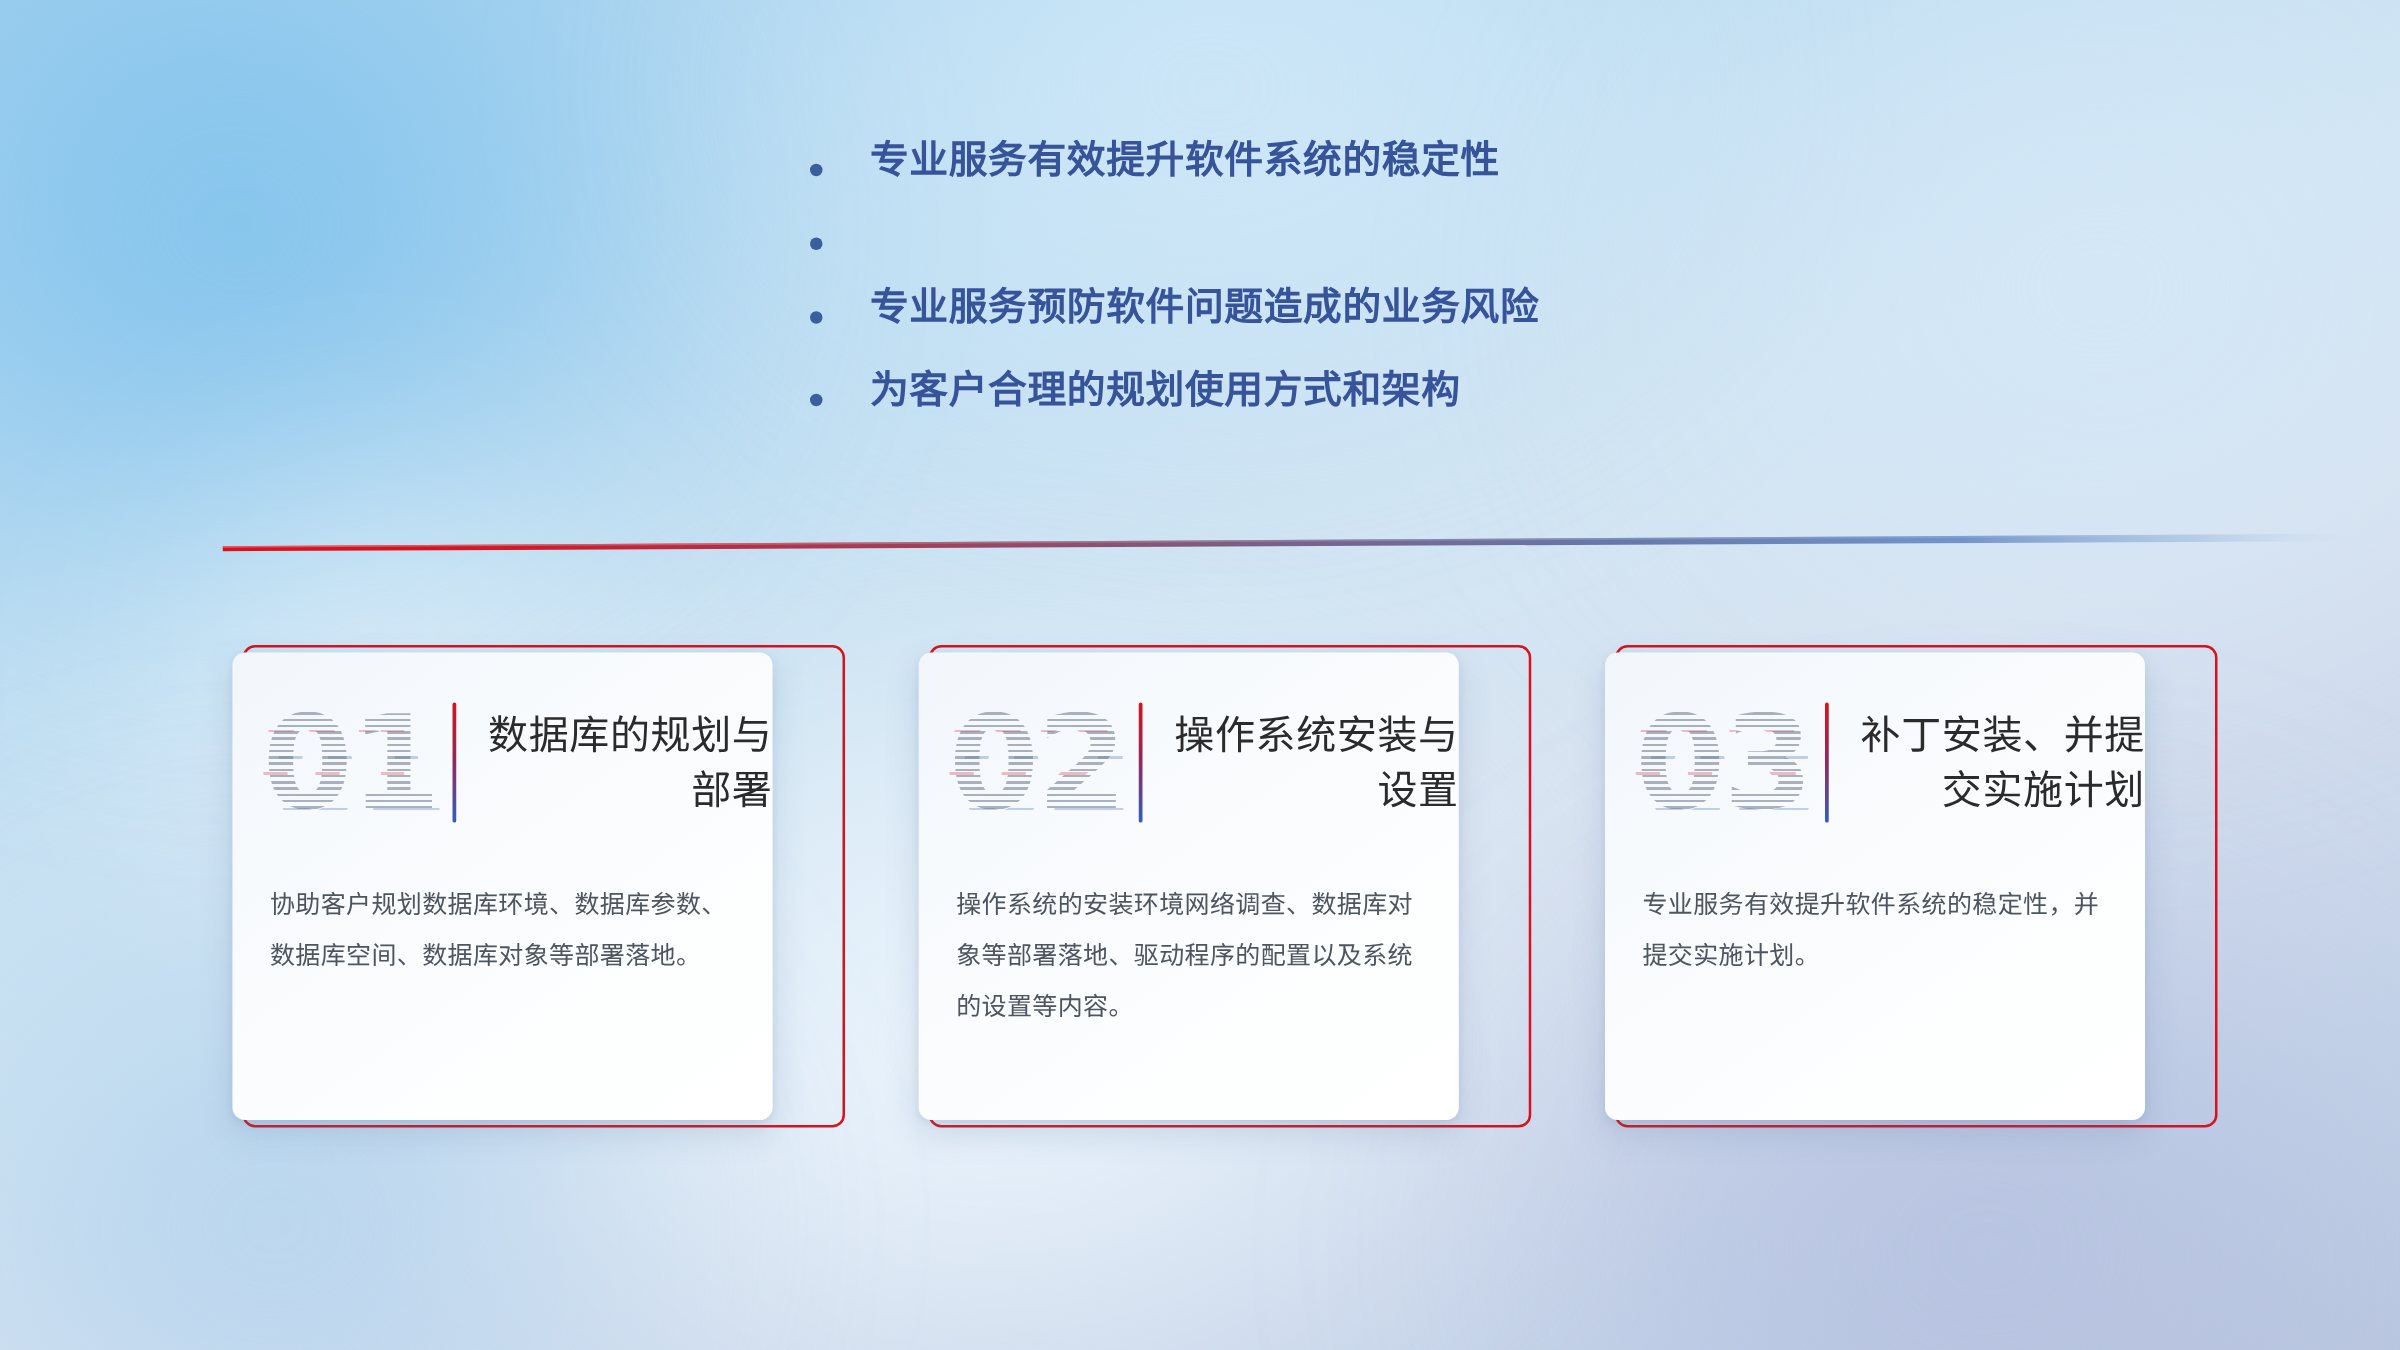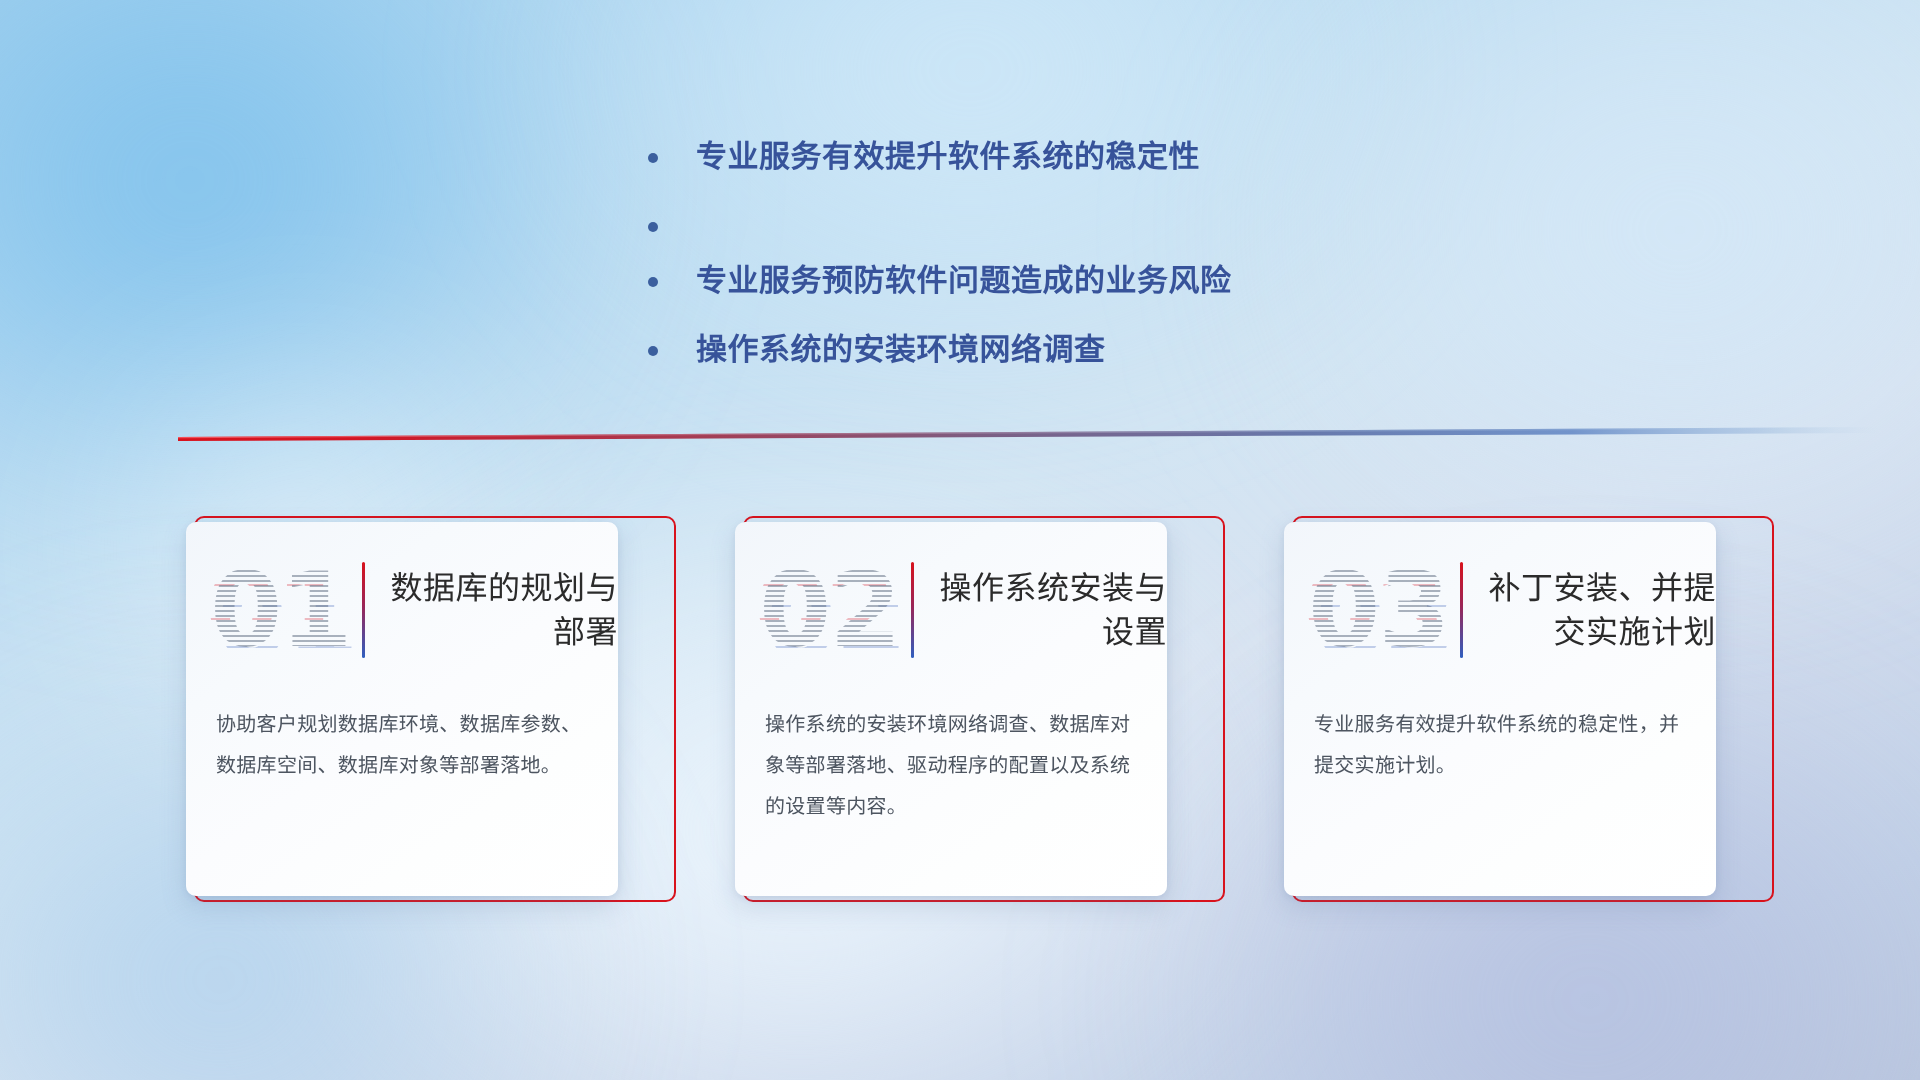--- a/index.html
+++ b/index.html
@@ -77,23 +77,22 @@
 
   
   .bullets {
     position: absolute;
     left: 648px;
     top: 108px;
     width: 900px;
   }
   .bullet-row {
     display: flex;
-    align-items: flex-start;
+    align-items: center;
     margin-bottom: 26px;
-    margin-top: 29px;
   }
   .bullet-row:last-child { margin-bottom: 0; }
   .bullet-dot {
     flex: 0 0 auto;
     width: 10px;
     height: 10px;
     border-radius: 50%;
     background: #3b5f9e;
     margin-top: 16px;
     margin-right: 38px;
@@ -266,21 +265,21 @@
   </div>
   <div class="bullet-row">
     <span class="bullet-dot"></span>
   </div>
   <div class="bullet-row">
     <span class="bullet-dot"></span>
     <span class="bullet-text">专业服务预防软件问题造成的业务风险</span>
   </div>
   <div class="bullet-row">
     <span class="bullet-dot"></span>
-    <span class="bullet-text">操作系统的安装环境网络调查</span>
+    <span class="bullet-text">为客户合理的规划使用方式和架构</span>
   </div>
 </div>
 
 <div class="divider-wrap">
   <svg viewBox="0 0 1700 26" preserveAspectRatio="none">
     <defs>
       <linearGradient id="divGrad" x1="0" y1="0" x2="1" y2="0">
         <stop offset="0" stop-color="#d8121c" stop-opacity="1"></stop>
         <stop offset="0.10" stop-color="#d31523" stop-opacity="1"></stop>
         <stop offset="0.30" stop-color="#a63b52" stop-opacity="1"></stop>

